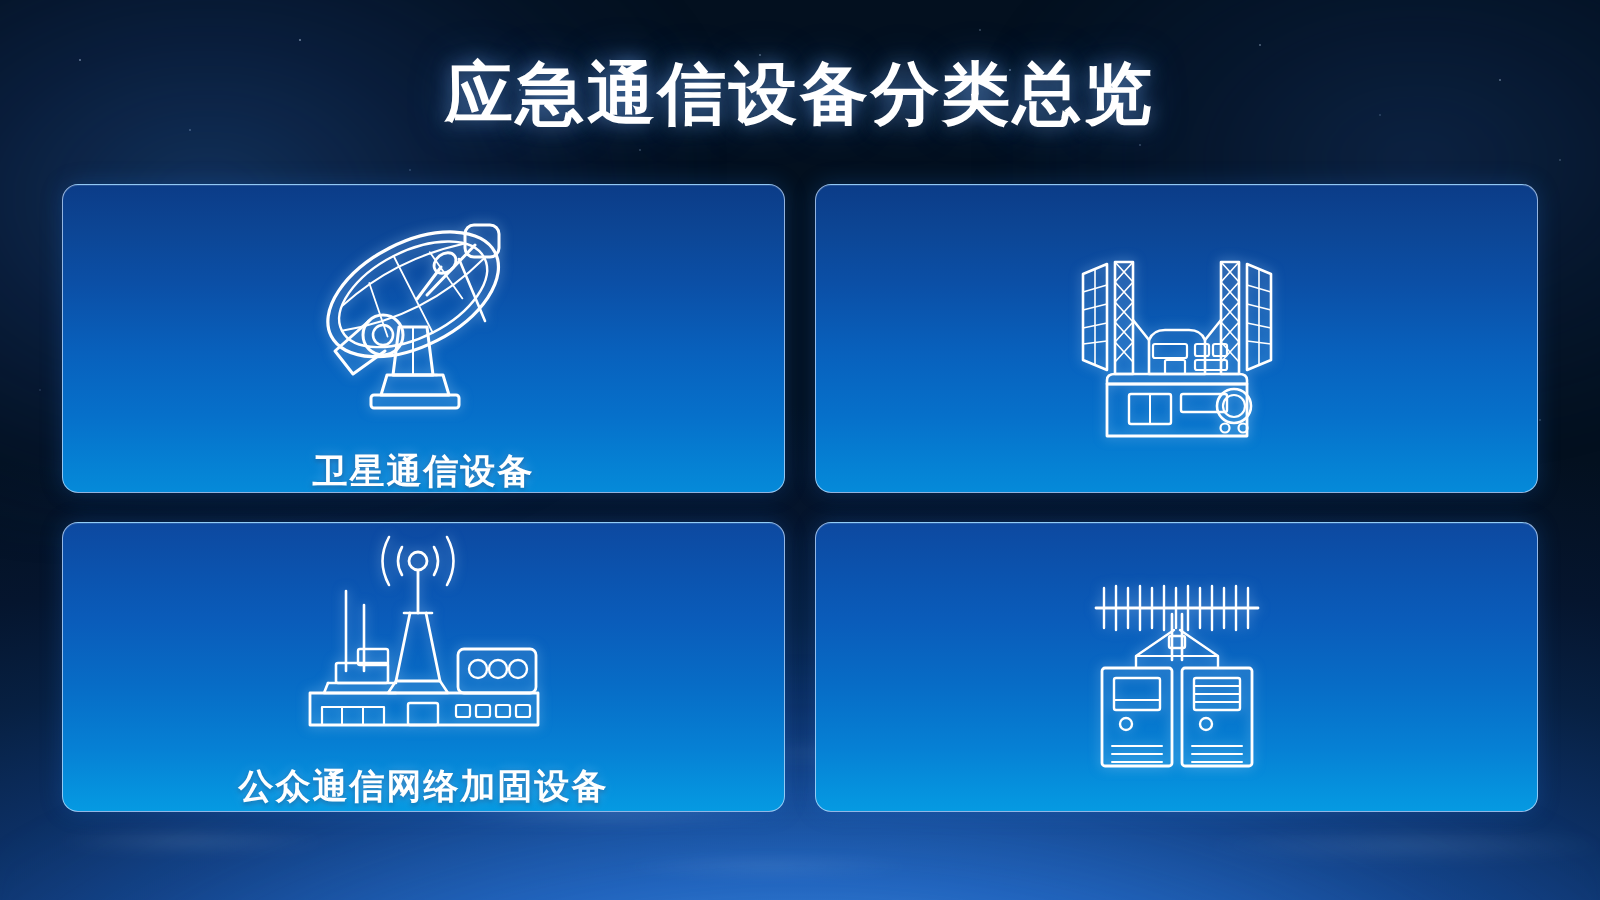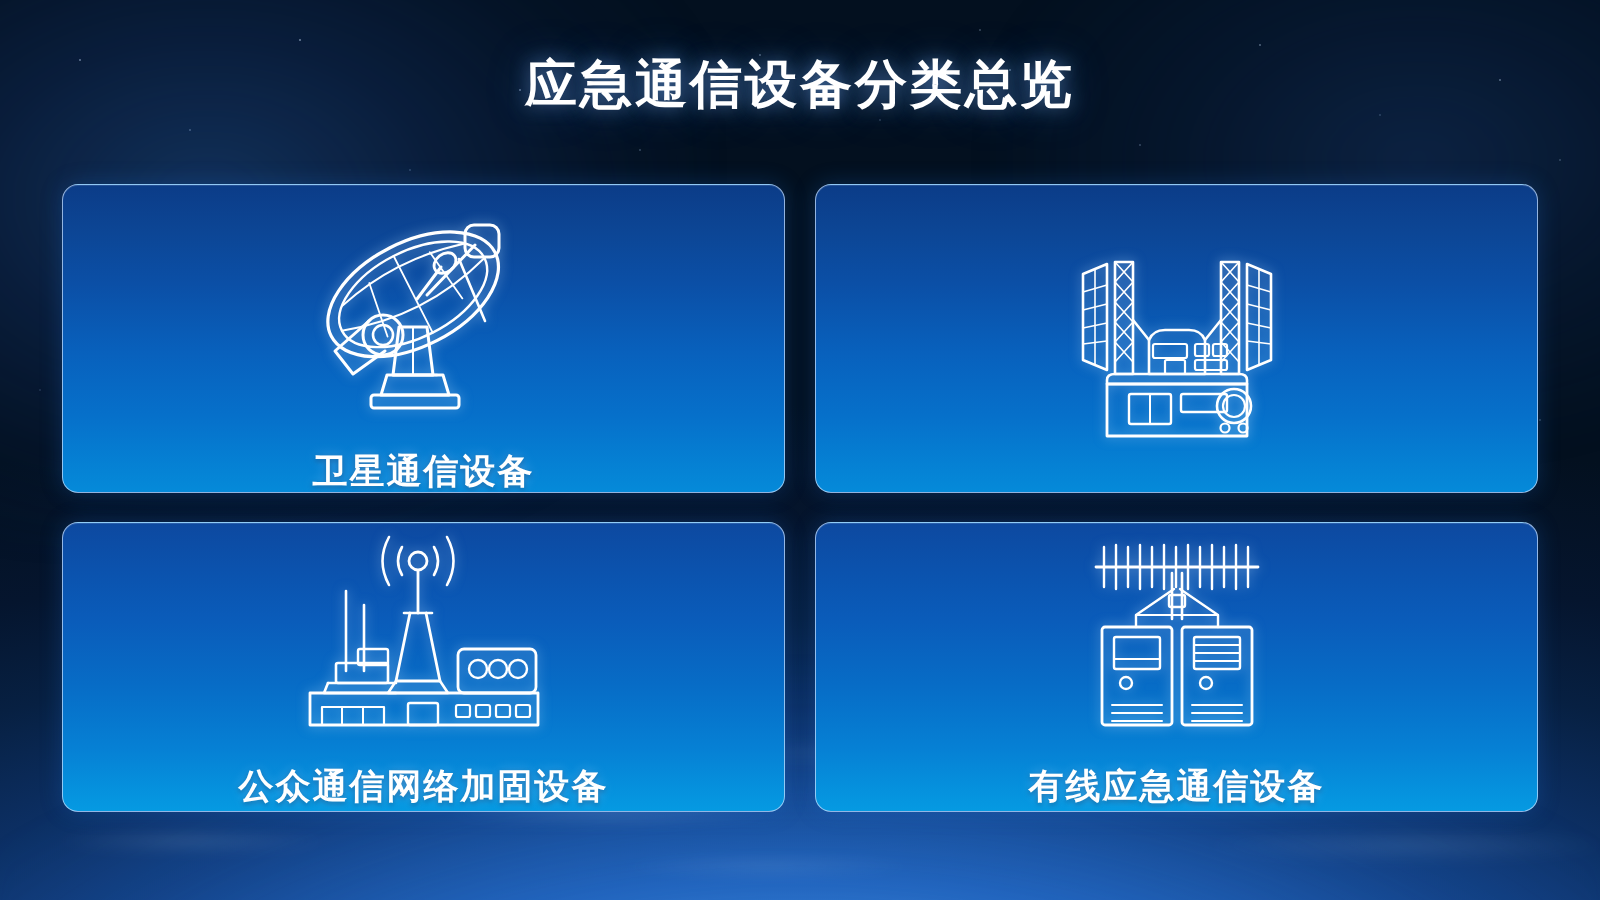--- a/index.html
+++ b/index.html
@@ -98,21 +98,21 @@
       radial-gradient(1.2px 1.2px at 980px 30px, rgba(200,225,255,0.6), transparent),
       radial-gradient(1.0px 1.0px at 700px 200px, rgba(170,205,245,0.4), transparent);
   }
 
   
   .title {
     position: absolute;
     top: 55px;
     left: 0; right: 0;
     text-align: center;
-    font-size: 52px;
+    font-size: 68px;
     font-weight: 700;
     letter-spacing: 3px;
     color: #ffffff;
     text-shadow:
       0 0 18px rgba(120,180,255,0.55),
       0 0 42px rgba(60,130,230,0.38),
       0 3px 10px rgba(0,0,0,0.45);
     line-height: 1.12;
     z-index: 5;
     white-space: nowrap;
@@ -365,17 +365,16 @@
           <rect x="120" y="104" width="46" height="32" rx="2" stroke-width="2.4"></rect>
           <path d="M120 112 L166 112" stroke-width="1.8"></path>
           <path d="M120 120 L166 120" stroke-width="1.8"></path>
           <path d="M120 128 L166 128" stroke-width="1.8"></path>
           <circle cx="132" cy="150" r="6" stroke-width="2.4"></circle>
           <path d="M118 172 L168 172" stroke-width="2"></path>
           <path d="M118 180 L168 180" stroke-width="2"></path>
           <path d="M118 188 L168 188" stroke-width="2"></path>
         </svg>
       </div>
-      <div class="card-label">有线应急通信设备</div>
     </div>
 
   </div>
 </div>
 
 </body></html>

